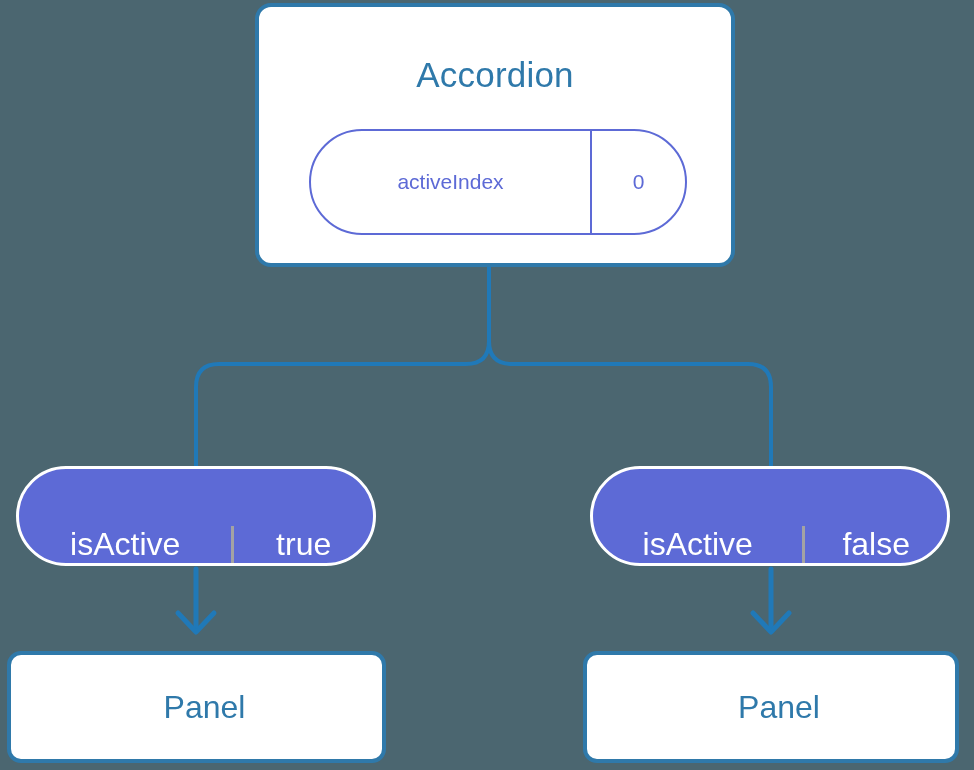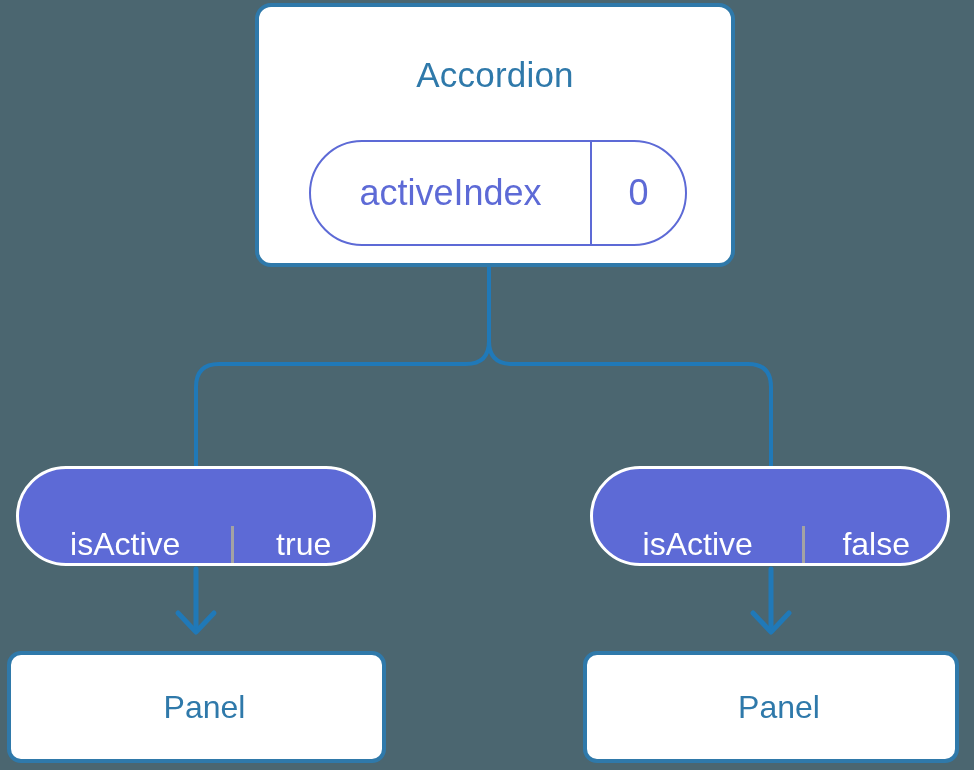--- a/index.html
+++ b/index.html
@@ -82,24 +82,24 @@
   .pill-outline .pill-key,
   .pill-outline .pill-value {
     color: #5d6ad6;
   }
   .pill-outline .pill-value {
     border-left: 2px solid #5d6ad6;
   }
 
   #accordion-state-pill {
     left: 50px;
-    top: 133px;
+    top: 122px;
     width: 378px;
     height: 106px;
-    font-size: 36px;
+    font-size: 21px;
   }
   #accordion-state-pill .pill-key   { width: 282px; }
   #accordion-state-pill .pill-value { width: 96px; }
 
   
   .pill-filled {
     background: #5d6ad6;
     border: 3px solid #ffffff;
     align-items: flex-end;
   }

